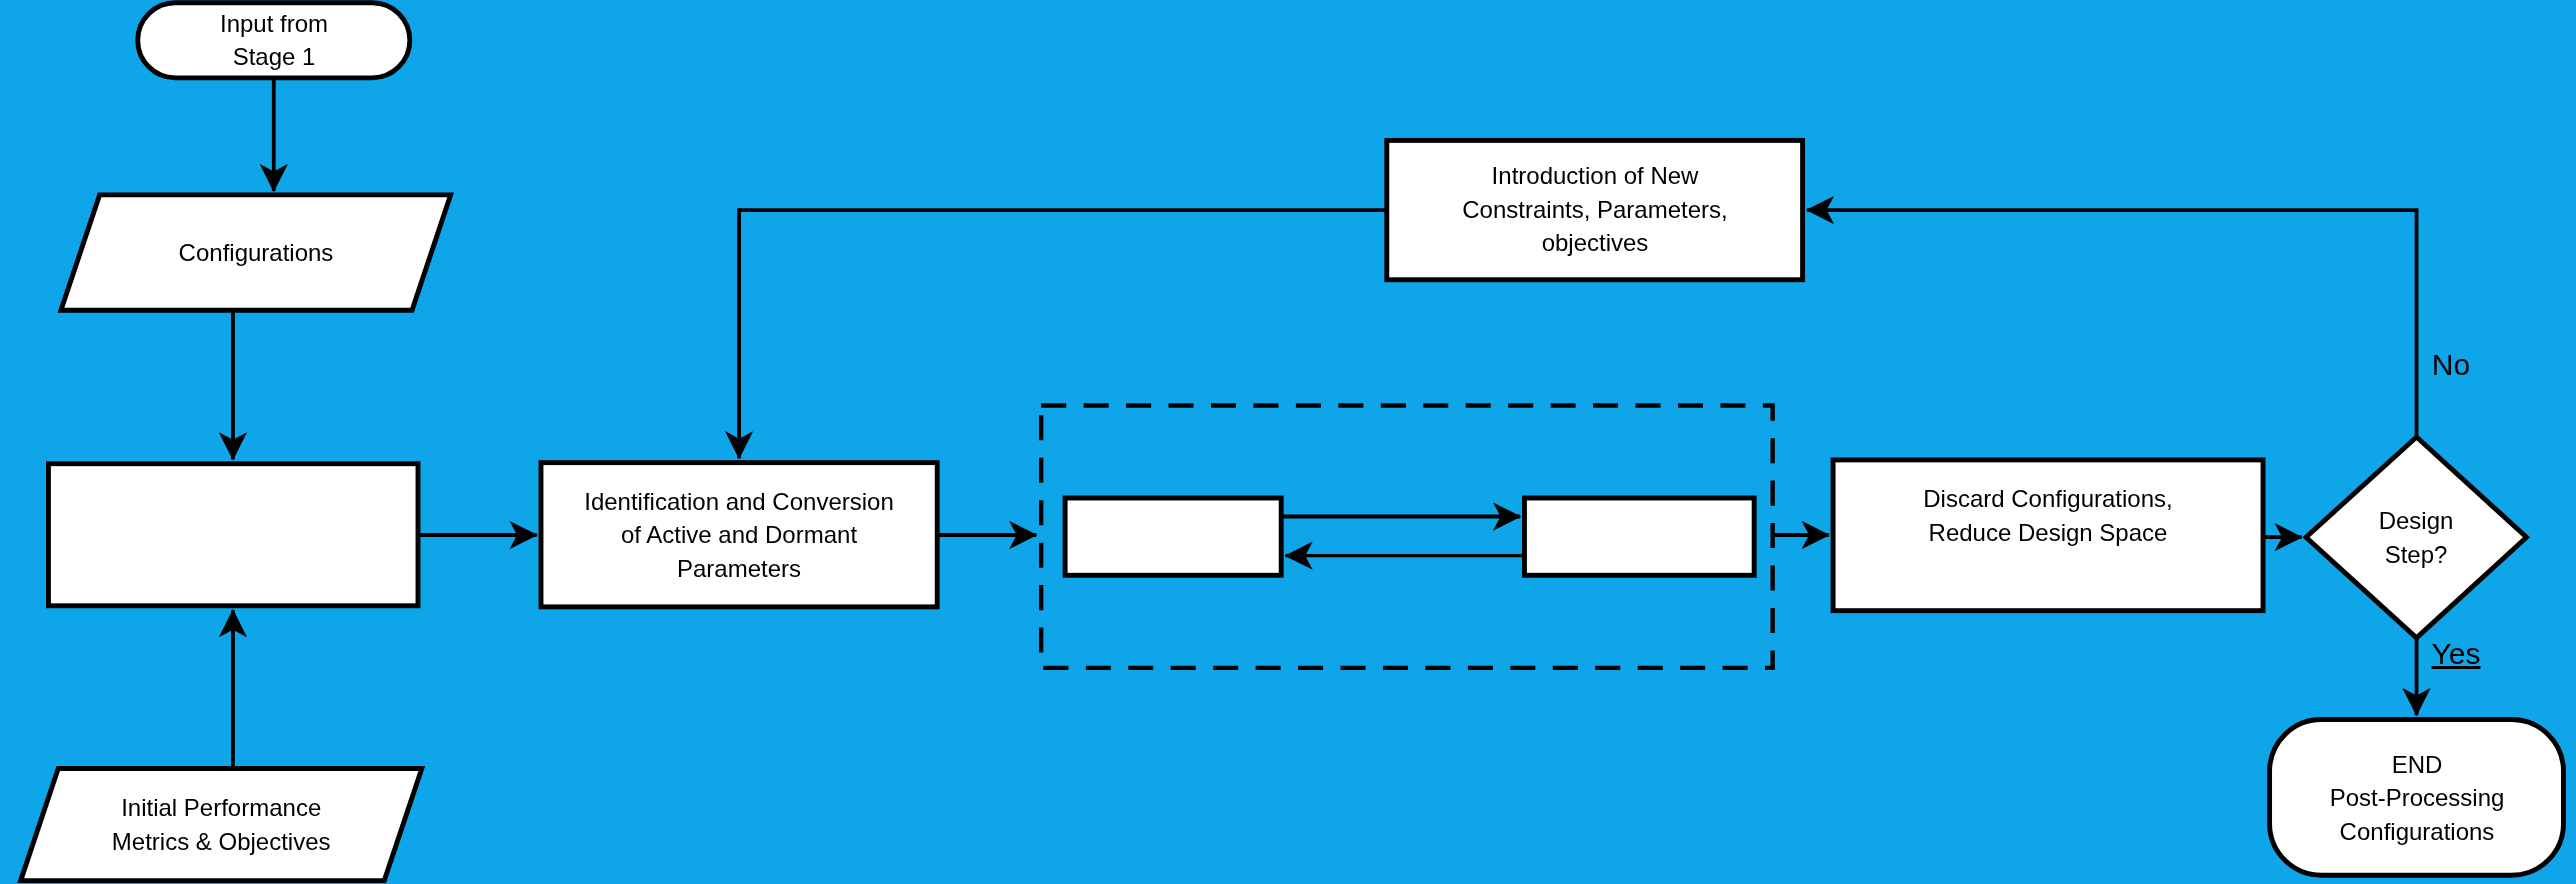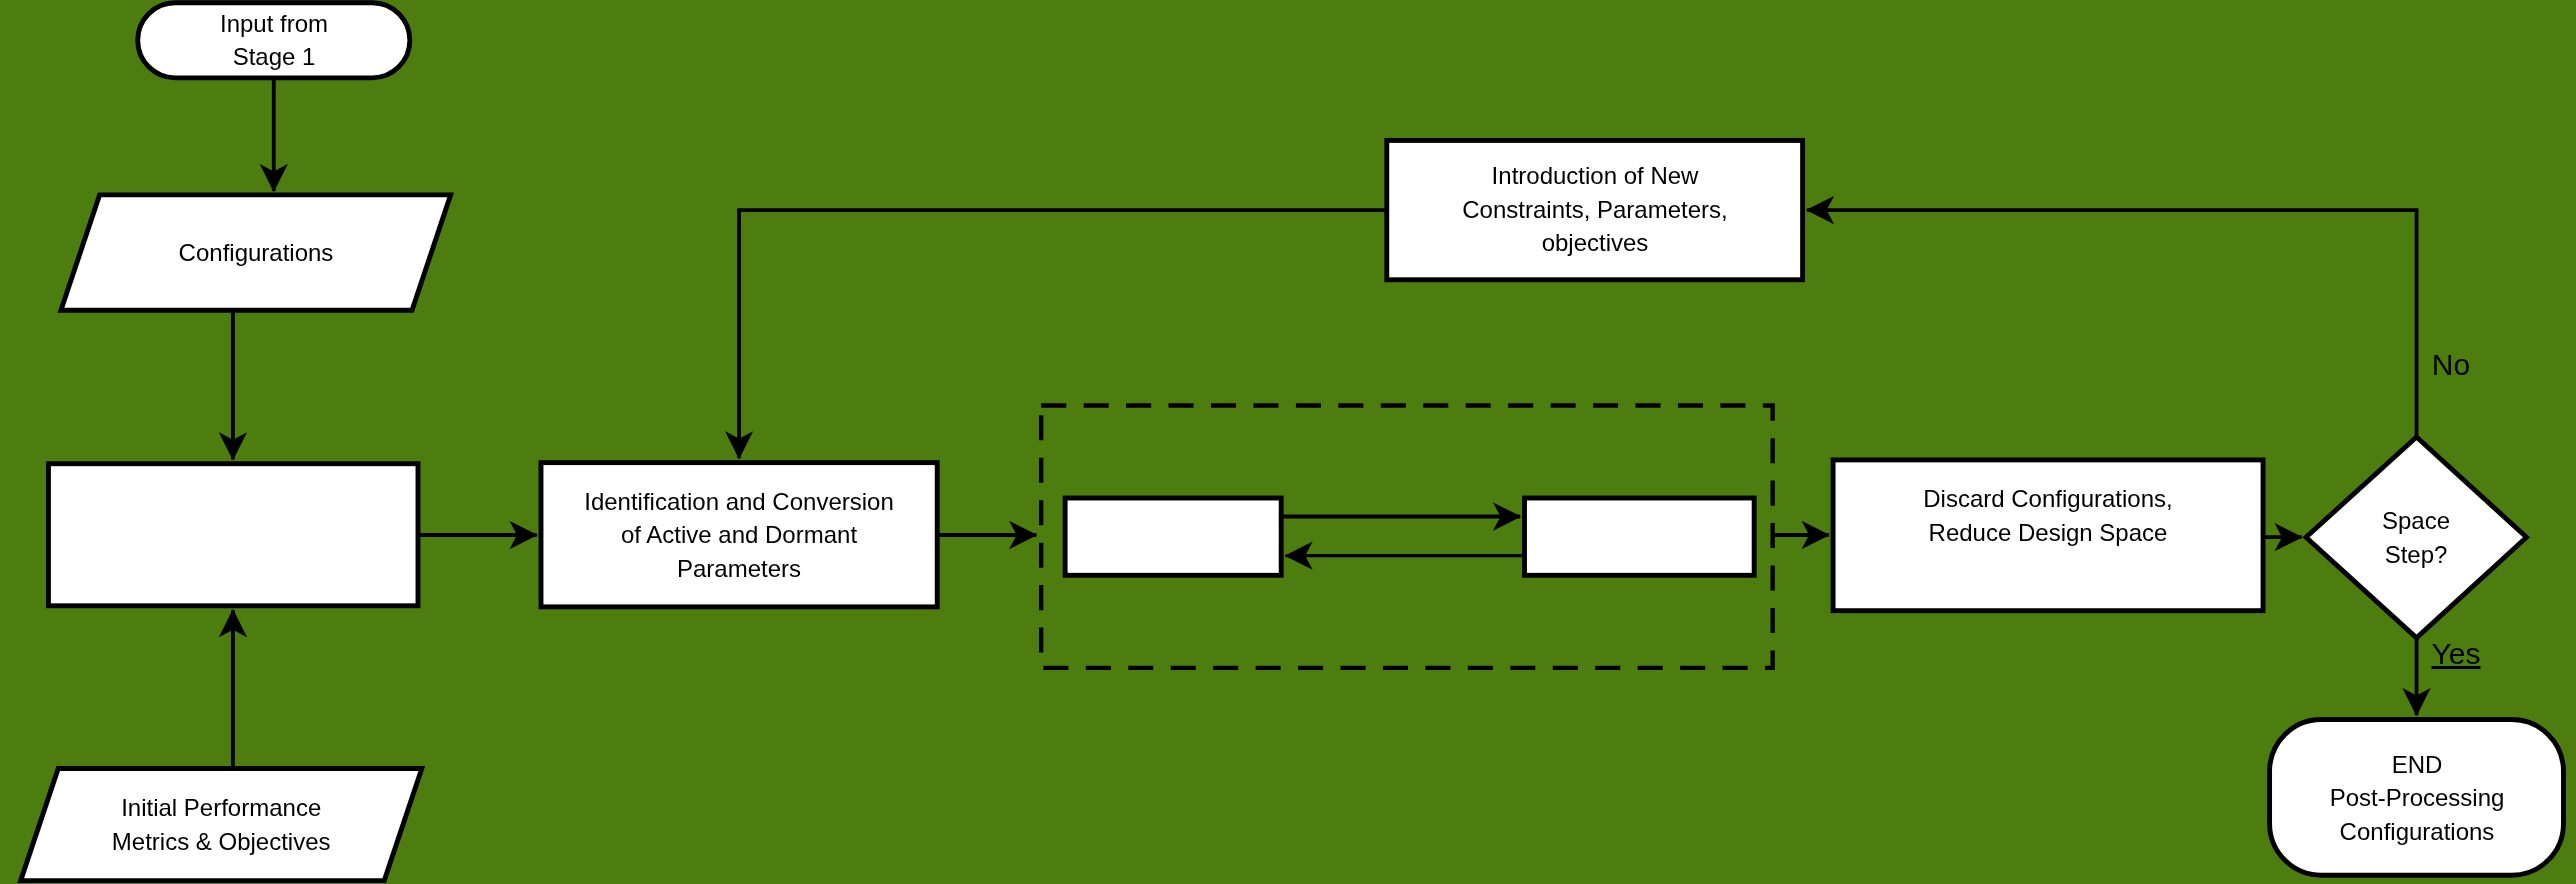--- a/index.html
+++ b/index.html
@@ -4,21 +4,21 @@
 <style>
   html, body {
     margin: 0;
     padding: 0;
     background: #ffffff;
   }
   .canvas {
     position: relative;
     width: 2576px;
     height: 885px;
-    background: #4d7c0f;
+    background: #0ea5e9;
     font-family: "Liberation Sans", "DejaVu Sans", sans-serif;
     color: #000000;
   }
   .canvas svg {
     position: absolute;
     left: 0;
     top: 0;
   }
   .node-label {
     position: absolute;
@@ -103,21 +103,21 @@
 
   <div class="node-label" style="left:541px; top:463px; width:396px; height:144px;">Identification and Conversion
 of Active and Dormant
 Parameters</div>
 
 
 
   <div class="node-label" style="left:1833px; top:440px; width:430px; height:151px;">Discard Configurations,
 Reduce Design Space</div>
 
-  <div class="node-label" style="left:2306px; top:437px; width:220px; height:201px;">Space
+  <div class="node-label" style="left:2306px; top:437px; width:220px; height:201px;">Design
 Step?</div>
 
   <div class="node-label" style="left:1387px; top:140px; width:416px; height:139px;">Introduction of New
 Constraints, Parameters,
 objectives</div>
 
   <div class="node-label" style="left:2270px; top:720px; width:294px; height:156px;">END
 Post-Processing
 Configurations</div>
 

